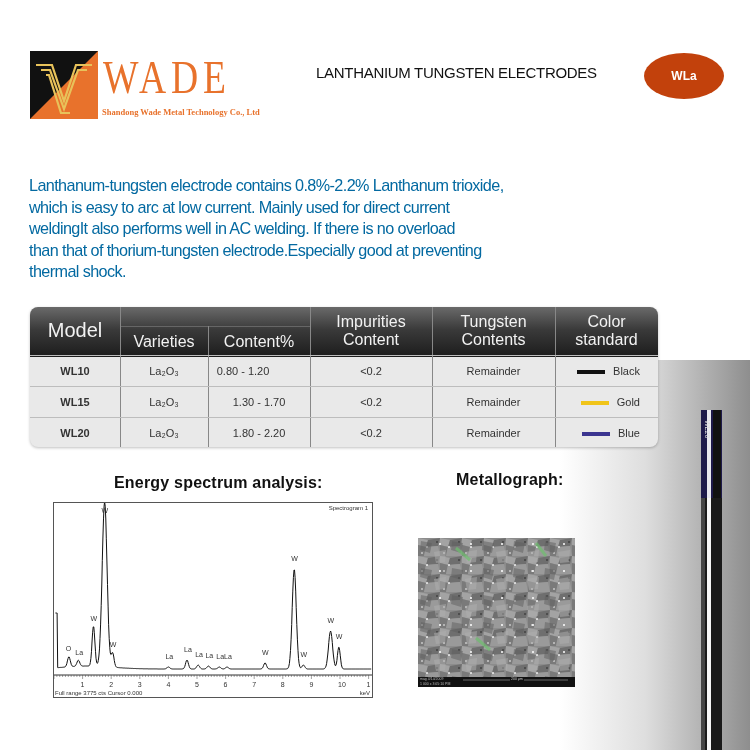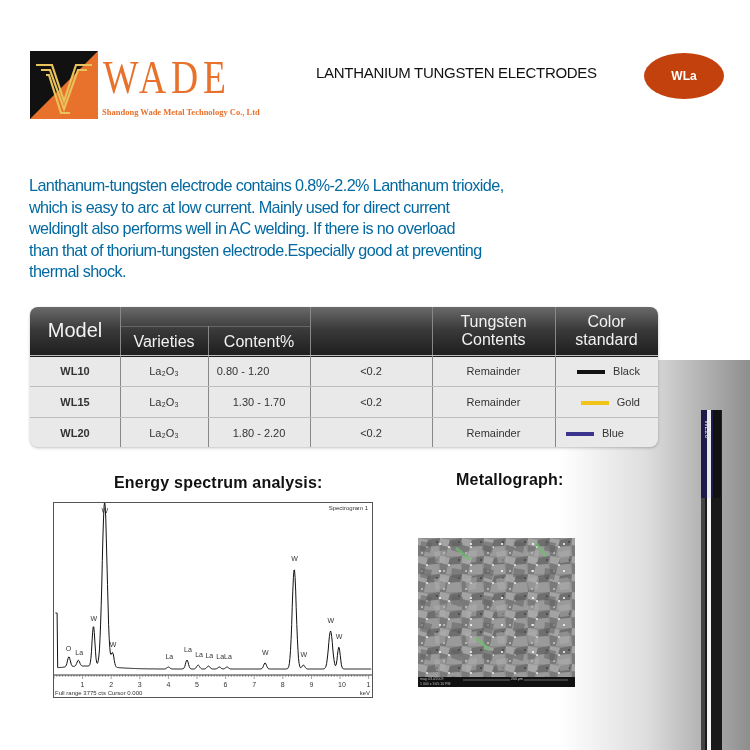--- a/index.html
+++ b/index.html
@@ -68,20 +68,21 @@
   <div>weldingIt also performs well in AC welding. If there is no overload</div>
   <div>than that of thorium-tungsten electrode.Especially good at preventing</div>
   <div>thermal shock.</div>
 </div>
 
 <div class="abs tbl">
   <div class="thead">
     <div class="th" style="left:0;width:90px;top:14px;font-size:20px;">Model</div>
     <div class="th small" style="left:90px;width:88px;top:26px;">Varieties</div>
     <div class="th small" style="left:178px;width:102px;top:26px;">Content%</div>
+    <div class="th small" style="left:280px;width:122px;top:6px;"><span>Impurities</span><br><span>Content</span></div>
     <div class="th small" style="left:402px;width:123px;top:6px;"><span>Tungsten</span><br><span>Contents</span></div>
     <div class="th small" style="left:525px;width:103px;top:6px;"><span>Color</span><br><span>standard</span></div>
     <div style="position:absolute;left:90px;top:19px;width:190px;height:1px;background:#666;"></div>
   </div>
   <div class="vline" style="left:90px;height:140px;"></div>
   <div class="vline" style="left:178px;top:19px;height:121px;"></div>
   <div class="vline" style="left:280px;height:140px;"></div>
   <div class="vline" style="left:402px;height:140px;"></div>
   <div class="vline" style="left:525px;height:140px;"></div>
 
@@ -100,21 +101,21 @@
     <div class="td" style="left:280px;width:122px;">&lt;0.2</div>
     <div class="td" style="left:402px;width:123px;">Remainder</div>
     <div class="td" style="left:525px;width:103px;text-align:right;padding-right:18px;box-sizing:border-box;"><span class="colorbar" style="background:#f0c419;"></span><span>Gold</span></div>
   </div>
   <div class="trow" style="top:110px;">
     <div class="td" style="left:0;width:90px;font-weight:bold;">WL20</div>
     <div class="td" style="left:90px;width:88px;">La₂O₃</div>
     <div class="td" style="left:178px;width:102px;">1.80 - 2.20</div>
     <div class="td" style="left:280px;width:122px;">&lt;0.2</div>
     <div class="td" style="left:402px;width:123px;">Remainder</div>
-    <div class="td" style="left:525px;width:103px;text-align:right;padding-right:34px;box-sizing:border-box;"><span class="colorbar" style="background:#3b3590;"></span><span>Blue</span></div>
+    <div class="td" style="left:525px;width:103px;text-align:right;padding-right:18px;box-sizing:border-box;"><span class="colorbar" style="background:#3b3590;"></span><span>Blue</span></div>
   </div>
 </div>
 
 <div class="abs section-label" style="left:90px;top:474px;">Energy spectrum analysis:</div>
 <div class="abs section-label" style="left:432px;top:471px;">Metallograph:</div>
 
 <div class="abs spectrum">
   <svg id="spec-svg" width="318" height="194" viewBox="0 0 318 194" style="position:absolute;left:0;top:0;">
     <path id="spec-path" d="M1.4,110.0 L2.0,110.0 L2.6,110.0 L3.1,110.0 L3.7,164.6 L4.3,164.6 L4.9,164.6 L5.4,164.5 L6.0,164.5 L6.6,164.4 L7.1,164.4 L7.7,164.4 L8.3,164.3 L8.9,164.3 L9.4,164.2 L10.0,164.2 L10.6,164.0 L11.2,163.8 L11.7,163.2 L12.3,162.1 L12.9,160.3 L13.4,157.9 L14.0,155.6 L14.6,154.0 L15.2,154.0 L15.7,155.4 L16.3,157.7 L16.9,160.0 L17.4,161.7 L18.0,162.8 L18.6,163.2 L19.2,163.4 L19.7,163.4 L20.3,163.3 L20.9,163.1 L21.5,162.6 L22.0,161.7 L22.6,160.5 L23.2,159.0 L23.7,157.7 L24.3,157.2 L24.9,157.7 L25.5,158.9 L26.0,160.3 L26.6,161.5 L27.2,162.3 L27.7,162.8 L28.3,163.0 L28.9,163.0 L29.5,163.1 L30.0,163.0 L30.6,163.0 L31.2,163.0 L31.7,163.0 L32.3,163.0 L32.9,163.0 L33.5,163.0 L34.0,163.0 L34.6,162.9 L35.2,162.6 L35.8,161.7 L36.3,159.6 L36.9,155.4 L37.5,148.3 L38.0,139.0 L38.6,129.8 L39.2,123.9 L39.8,123.9 L40.3,129.8 L40.9,139.0 L41.5,148.3 L42.0,155.2 L42.6,159.1 L43.2,160.4 L43.8,159.8 L44.3,157.4 L44.9,153.0 L45.5,145.9 L46.0,135.4 L46.6,121.1 L47.2,102.7 L47.8,81.0 L48.3,57.7 L48.9,35.0 L49.5,15.9 L50.1,3.1 L50.6,-1.4 L51.2,3.2 L51.8,16.0 L52.3,35.2 L52.9,58.0 L53.5,81.4 L54.1,103.1 L54.6,121.3 L55.2,135.3 L55.8,144.8 L56.3,150.0 L56.9,151.6 L57.5,151.0 L58.1,149.7 L58.6,149.5 L59.2,151.0 L59.8,154.0 L60.3,157.5 L60.9,160.5 L61.5,162.6 L62.1,163.7 L62.6,164.2 L63.2,164.4 L63.8,164.5 L64.4,164.6 L64.9,164.6 L65.5,164.7 L66.1,164.7 L66.6,164.8 L67.2,164.8 L67.8,164.8 L68.4,164.9 L68.9,164.9 L69.5,165.0 L70.1,165.0 L70.6,165.0 L71.2,165.1 L71.8,165.1 L72.4,165.1 L72.9,165.2 L73.5,165.2 L74.1,165.2 L74.6,165.2 L75.2,165.3 L75.8,165.3 L76.4,165.3 L76.9,165.4 L77.5,165.4 L78.1,165.4 L78.7,165.4 L79.2,165.5 L79.8,165.5 L80.4,165.5 L80.9,165.5 L81.5,165.5 L82.1,165.6 L82.7,165.6 L83.2,165.6 L83.8,165.6 L84.4,165.6 L84.9,165.7 L85.5,165.7 L86.1,165.7 L86.7,165.7 L87.2,165.7 L87.8,165.7 L88.4,165.7 L88.9,165.8 L89.5,165.8 L90.1,165.8 L90.7,165.8 L91.2,165.8 L91.8,165.8 L92.4,165.8 L93.0,165.8 L93.5,165.8 L94.1,165.9 L94.7,165.9 L95.2,165.9 L95.8,165.9 L96.4,165.9 L97.0,165.9 L97.5,165.9 L98.1,165.9 L98.7,165.9 L99.2,165.9 L99.8,165.9 L100.4,165.9 L101.0,165.9 L101.5,165.9 L102.1,165.9 L102.7,165.9 L103.2,165.9 L103.8,166.0 L104.4,166.0 L105.0,166.0 L105.5,166.0 L106.1,166.0 L106.7,166.0 L107.3,166.0 L107.8,166.0 L108.4,166.0 L109.0,166.0 L109.5,166.0 L110.1,166.0 L110.7,165.9 L111.3,165.8 L111.8,165.6 L112.4,165.2 L113.0,164.8 L113.5,164.3 L114.1,164.0 L114.7,164.0 L115.3,164.3 L115.8,164.8 L116.4,165.3 L117.0,165.6 L117.5,165.8 L118.1,165.9 L118.7,166.0 L119.3,166.0 L119.8,166.0 L120.4,166.0 L121.0,166.0 L121.5,166.0 L122.1,166.0 L122.7,166.0 L123.3,166.0 L123.8,166.0 L124.4,166.0 L125.0,166.0 L125.6,166.0 L126.1,166.0 L126.7,166.0 L127.3,166.0 L127.8,166.0 L128.4,165.9 L129.0,165.8 L129.6,165.5 L130.1,164.8 L130.7,163.6 L131.3,161.7 L131.8,159.5 L132.4,157.7 L133.0,157.0 L133.6,157.7 L134.1,159.5 L134.7,161.7 L135.3,163.6 L135.8,164.8 L136.4,165.5 L137.0,165.8 L137.6,166.0 L138.1,166.0 L138.7,166.0 L139.3,166.0 L139.9,166.0 L140.4,165.9 L141.0,165.7 L141.6,165.2 L142.1,164.5 L142.7,163.6 L143.3,162.7 L143.9,162.1 L144.4,162.1 L145.0,162.7 L145.6,163.6 L146.1,164.5 L146.7,165.2 L147.3,165.7 L147.9,165.9 L148.4,166.0 L149.0,166.0 L149.6,166.0 L150.1,166.0 L150.7,165.9 L151.3,165.7 L151.9,165.4 L152.4,164.9 L153.0,164.2 L153.6,163.5 L154.2,163.1 L154.7,163.1 L155.3,163.5 L155.9,164.2 L156.4,164.9 L157.0,165.4 L157.6,165.7 L158.2,165.9 L158.7,166.0 L159.3,166.0 L159.9,166.0 L160.4,166.0 L161.0,166.0 L161.6,165.9 L162.2,165.8 L162.7,165.6 L163.3,165.3 L163.9,164.8 L164.4,164.3 L165.0,164.0 L165.6,164.0 L166.2,164.3 L166.7,164.8 L167.3,165.3 L167.9,165.6 L168.5,165.8 L169.0,165.9 L169.6,165.9 L170.2,165.7 L170.7,165.5 L171.3,165.0 L171.9,164.6 L172.5,164.2 L173.0,164.0 L173.6,164.2 L174.2,164.6 L174.7,165.0 L175.3,165.5 L175.9,165.7 L176.5,165.9 L177.0,166.0 L177.6,166.0 L178.2,166.0 L178.7,166.0 L179.3,166.0 L179.9,166.0 L180.5,166.0 L181.0,166.0 L181.6,166.0 L182.2,166.0 L182.8,166.0 L183.3,166.0 L183.9,166.0 L184.5,166.0 L185.0,166.0 L185.6,166.0 L186.2,166.0 L186.8,166.0 L187.3,166.0 L187.9,166.0 L188.5,166.0 L189.0,166.0 L189.6,166.0 L190.2,166.0 L190.8,166.0 L191.3,166.0 L191.9,166.0 L192.5,166.0 L193.0,166.0 L193.6,166.0 L194.2,166.0 L194.8,166.0 L195.3,166.0 L195.9,166.0 L196.5,166.0 L197.1,166.0 L197.6,166.0 L198.2,166.0 L198.8,166.0 L199.3,166.0 L199.9,166.0 L200.5,166.0 L201.1,166.0 L201.6,166.0 L202.2,166.0 L202.8,166.0 L203.3,166.0 L203.9,166.0 L204.5,166.0 L205.1,166.0 L205.6,166.0 L206.2,166.0 L206.8,165.9 L207.3,165.8 L207.9,165.5 L208.5,164.9 L209.1,163.8 L209.6,162.4 L210.2,161.0 L210.8,160.1 L211.4,160.1 L211.9,161.0 L212.5,162.4 L213.1,163.8 L213.6,164.9 L214.2,165.5 L214.8,165.8 L215.4,165.9 L215.9,166.0 L216.5,166.0 L217.1,166.0 L217.6,166.0 L218.2,166.0 L218.8,166.0 L219.4,166.0 L219.9,166.0 L220.5,166.0 L221.1,166.0 L221.6,166.0 L222.2,166.0 L222.8,166.0 L223.4,166.0 L223.9,166.0 L224.5,166.0 L225.1,166.0 L225.7,166.0 L226.2,166.0 L226.8,166.0 L227.4,166.0 L227.9,166.0 L228.5,166.0 L229.1,166.0 L229.7,166.0 L230.2,166.0 L230.8,166.0 L231.4,166.0 L231.9,166.0 L232.5,165.9 L233.1,165.8 L233.7,165.5 L234.2,164.8 L234.8,163.3 L235.4,160.4 L235.9,155.5 L236.5,147.5 L237.1,136.2 L237.7,121.5 L238.2,104.7 L238.8,88.1 L239.4,74.6 L240.0,67.0 L240.5,67.0 L241.1,74.6 L241.7,88.1 L242.2,104.7 L242.8,121.5 L243.4,136.2 L244.0,147.5 L244.5,155.4 L245.1,160.4 L245.7,163.2 L246.2,164.4 L246.8,164.7 L247.4,164.3 L248.0,163.5 L248.5,162.6 L249.1,162.1 L249.7,162.1 L250.2,162.7 L250.8,163.6 L251.4,164.5 L252.0,165.2 L252.5,165.7 L253.1,165.9 L253.7,166.0 L254.3,166.0 L254.8,166.0 L255.4,166.0 L256.0,166.0 L256.5,166.0 L257.1,166.0 L257.7,166.0 L258.3,166.0 L258.8,166.0 L259.4,166.0 L260.0,166.0 L260.5,166.0 L261.1,166.0 L261.7,166.0 L262.3,166.0 L262.8,166.0 L263.4,166.0 L264.0,166.0 L264.5,166.0 L265.1,166.0 L265.7,166.0 L266.3,166.0 L266.8,166.0 L267.4,166.0 L268.0,166.0 L268.6,166.0 L269.1,166.0 L269.7,165.9 L270.3,165.7 L270.8,165.3 L271.4,164.5 L272.0,163.1 L272.6,160.6 L273.1,157.0 L273.7,152.0 L274.3,146.0 L274.8,139.5 L275.4,133.6 L276.0,129.5 L276.6,128.0 L277.1,129.5 L277.7,133.6 L278.3,139.5 L278.8,146.0 L279.4,152.0 L280.0,156.9 L280.6,160.4 L281.1,162.4 L281.7,162.6 L282.3,161.1 L282.9,157.6 L283.4,152.7 L284.0,147.6 L284.6,144.4 L285.1,144.4 L285.7,147.7 L286.3,152.8 L286.9,157.9 L287.4,161.8 L288.0,164.1 L288.6,165.3 L289.1,165.8 L289.7,165.9 L290.3,166.0 L290.9,166.0 L291.4,166.0 L292.0,166.0 L292.6,166.0 L293.1,166.0 L293.7,166.0 L294.3,166.0 L294.9,166.0 L295.4,166.0 L296.0,166.0 L296.6,166.0 L297.2,166.0 L297.7,166.0 L298.3,166.0 L298.9,166.0 L299.4,166.0 L300.0,166.0 L300.6,166.0 L301.2,166.0 L301.7,166.0 L302.3,166.0 L302.9,166.0 L303.4,166.0 L304.0,166.0 L304.6,166.0 L305.2,166.0 L305.7,166.0 L306.3,166.0 L306.9,166.0 L307.4,166.0 L308.0,166.0 L308.6,166.0 L309.2,166.0 L309.7,166.0 L310.3,166.0 L310.9,166.0 L311.5,166.0 L312.0,166.0 L312.6,166.0 L313.2,166.0 L313.7,166.0 L314.3,166.0 L314.9,166.0 L315.5,166.0 L316.0,166.0 L316.6,166.0 L317.2,166.0" fill="none" stroke="#111" stroke-width="1"></path>
     <line x1="0" y1="172" x2="318" y2="172" stroke="#333" stroke-width="1"></line>

